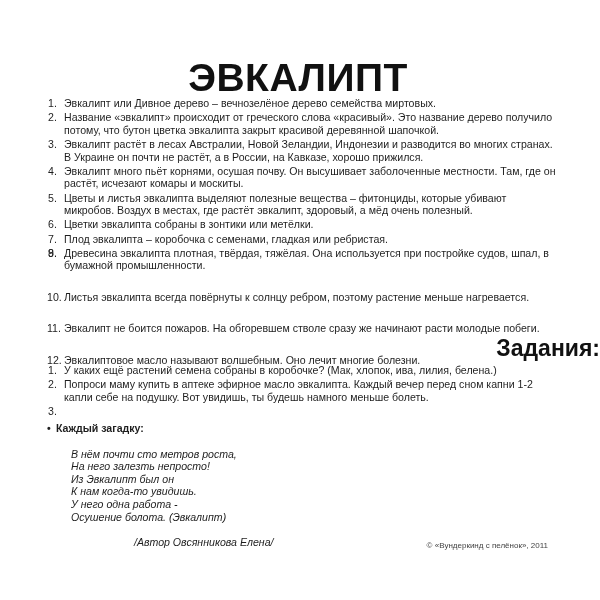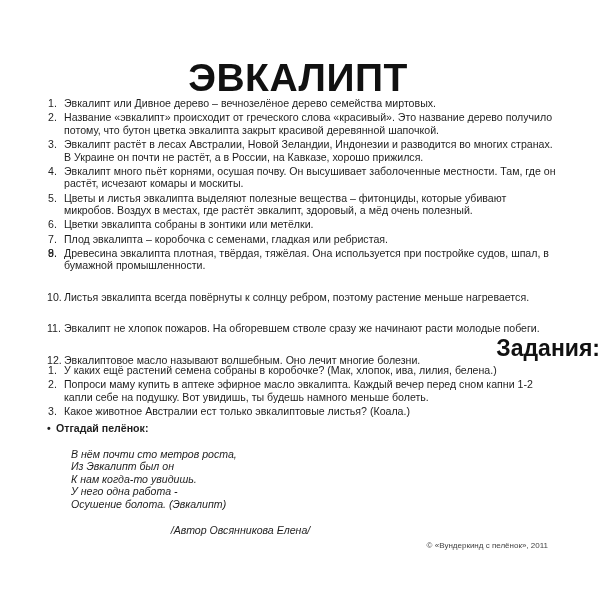--- a/index.html
+++ b/index.html
@@ -12,57 +12,58 @@
   .facts li .num, .tasks li .num { position: absolute; left: 0; top: 0; }
   .facts li.two-digit { padding-left: 16px; margin-top: 19px; }
   .facts li.two-digit .num { left: -1px; }
   .subtitle { position: absolute; top: 334px; left: 0; width: 600px; text-align: right;
               font-weight: bold; font-size: 23px; line-height: 28px; color: #111; }
   .tasks { position: absolute; top: 364px; left: 48px; width: 508px; margin: 0; padding: 0; list-style: none; }
   .riddle { position: absolute; top: 422px; left: 47px; width: 300px; font-size: 10.6px; line-height: 12.6px; }
   .riddle-head { font-weight: bold; }
   .riddle-head .bullet { display: inline-block; width: 9px; }
   .riddle-lines { margin: 13px; padding: 0 0 0 11px; list-style: none; font-style: italic; }
-  .riddle-author { font-style: italic; padding-left: 87px; text-align: center; }
+  .riddle-author { font-style: italic; padding-left: 87px; }
   .copyright { position: absolute; top: 541px; right: 52px; font-size: 8px; color: #444; }
 </style>
 </head>
 <body>
 
 <div class="title">ЭВКАЛИПТ</div>
 
 <ul class="facts">
   <li><span class="num">1.</span><span>Эвкалипт или Дивное дерево – вечнозелёное дерево семейства миртовых.</span></li>
   <li><span class="num">2.</span><span>Название «эвкалипт» происходит от греческого слова «красивый». Это название дерево получило потому, что бутон цветка эвкалипта закрыт красивой деревянной шапочкой.</span></li>
   <li><span class="num">3.</span><span>Эвкалипт растёт в лесах Австралии, Новой Зеландии, Индонезии и разводится во многих странах. В Украине он почти не растёт, а в России, на Кавказе, хорошо прижился.</span></li>
   <li><span class="num">4.</span><span>Эвкалипт много пьёт корнями, осушая почву. Он высушивает заболоченные местности. Там, где он растёт, исчезают комары и москиты.</span></li>
   <li><span class="num">5.</span><span>Цветы и листья эвкалипта выделяют полезные вещества – фитонциды, которые убивают микробов. Воздух в местах, где растёт эвкалипт, здоровый, а мёд очень полезный.</span></li>
   <li><span class="num">6.</span><span>Цветки эвкалипта собраны в зонтики или метёлки.</span></li>
   <li><span class="num">7.</span><span>Плод эвкалипта – коробочка с семенами, гладкая или ребристая.</span></li>
   <li><span class="num">8.</span></li>
   <li><span class="num">9.</span><span>Древесина эвкалипта плотная, твёрдая, тяжёлая. Она используется при постройке судов, шпал, в бумажной промышленности.</span></li>
   <li class="two-digit"><span class="num">10.</span><span>Листья эвкалипта всегда повёрнуты к солнцу ребром, поэтому растение меньше нагревается.</span></li>
-  <li class="two-digit"><span class="num">11.</span><span>Эвкалипт не хлопок пожаров. На обгоревшем стволе сразу же начинают расти молодые побеги.</span></li>
+  <li class="two-digit"><span class="num">11.</span><span>Эвкалипт не боится пожаров. На обгоревшем стволе сразу же начинают расти молодые побеги.</span></li>
   <li class="two-digit"><span class="num">12.</span><span>Эвкалиптовое масло называют волшебным. Оно лечит многие болезни.</span></li>
 </ul>
 
 <div class="subtitle">Задания:</div>
 
 <ul class="tasks">
   <li><span class="num">1.</span><span>У каких ещё растений семена собраны в коробочке? (Мак, хлопок, ива, лилия, белена.)</span></li>
   <li><span class="num">2.</span><span>Попроси маму купить в аптеке эфирное масло эвкалипта. Каждый вечер перед сном капни 1-2 капли себе на подушку. Вот увидишь, ты будешь намного меньше болеть.</span></li>
-  <li><span class="num">3.</span><span>Какое животное Австралии ест только эвкалиптовые листья? (Коала.)</span></li>
+  <li><span class="num">3.</span></li>
 </ul>
 
 <div class="riddle">
   <div class="riddle-head">
-    <span class="bullet">•</span><span>Отгадай пелёнок:</span>
+    <span class="bullet">•</span><span>Каждый загадку:</span>
   </div>
   <ul class="riddle-lines">
     <li>В нём почти сто метров роста,</li>
+    <li>На него залезть непросто!</li>
     <li>Из Эвкалипт был он</li>
     <li>К нам когда-то увидишь.</li>
     <li>У него одна работа -</li>
     <li>Осушение болота. (Эвкалипт)</li>
   </ul>
   <div class="riddle-author">/Автор Овсянникова Елена/</div>
 </div>
 
 <div class="copyright">© «Вундеркинд с пелёнок», 2011</div>
 

